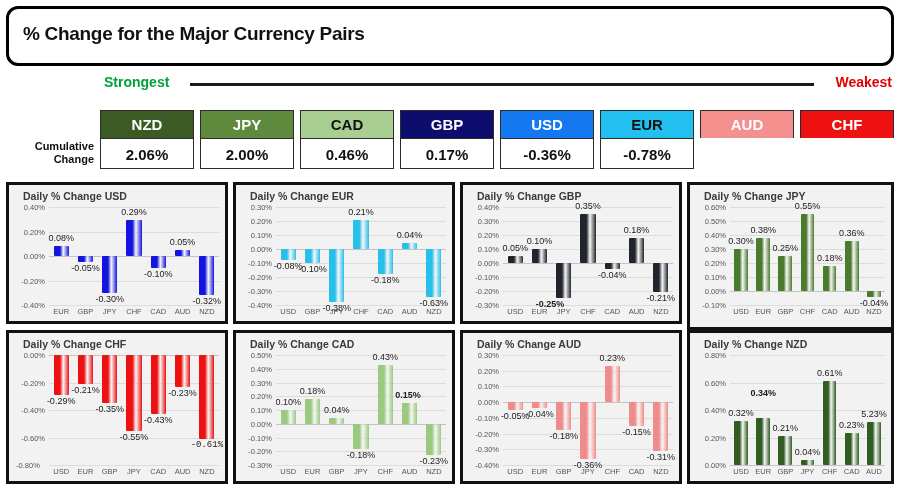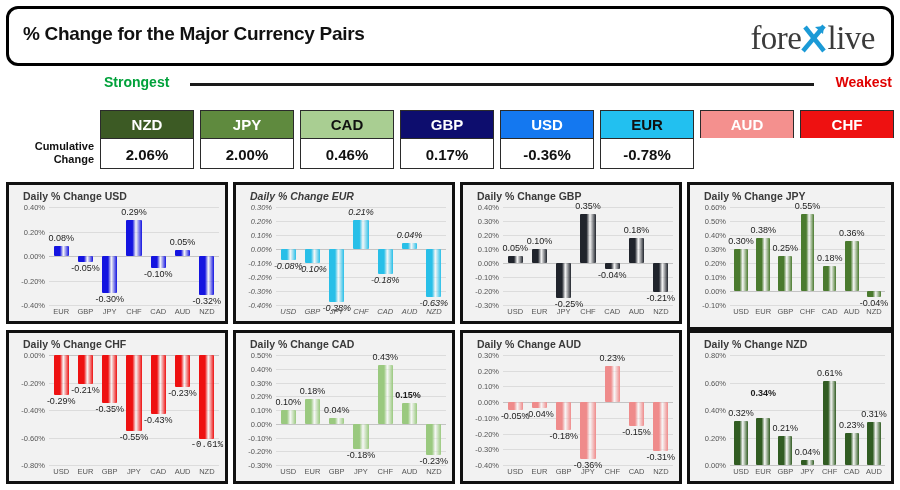--- a/index.html
+++ b/index.html
@@ -91,31 +91,20 @@
     white-space: nowrap; text-align: center; transform: translateX(-50%);
   }
 </style>
 </head>
 <body>
 
 <div id="app">
 
   <div class="header-box">
     <div class="header-title">% Change for the Major Currency Pairs</div>
-    <div class="logo">
-      <span>fore</span>
-        <span class="lx">
-          <svg width="30" height="40" viewBox="0 0 30 40">
-            <path d="M3 33 L24 8" stroke="#1b9ad6" stroke-width="4.5" fill="none"></path>
-            <path d="M5 9 L24 33" stroke="#1b9ad6" stroke-width="4.5" fill="none"></path>
-            <path d="M24 8 L15 9 L23 16 Z" fill="#1b9ad6"></path>
-          </svg>
-        </span>
-        <span>live</span>
-    </div>
   </div>
 
   <div class="rail">
     <div class="strong">Strongest</div>
     <div class="line"></div>
     <div class="weak">Weakest</div>
   </div>
 
   <div class="cum-label">Cumulative Change</div>
   <div class="cum-row" id="cum-row">
@@ -182,21 +171,21 @@
           <div class="vlabel" style="left: 149.286px; top: 84.25px;">-0.10%</div>
           <div class="xlabel" style="left: 149.286px; top: 122px;">CAD</div>
           <div class="bar" style="left: 166.043px; top: 64.875px; width: 15.0571px; height: 6.125px; background: linear-gradient(to right, rgb(20, 20, 224) 0%, rgb(20, 20, 224) 40%, rgba(255, 255, 255, 0.38) 62%, rgb(20, 20, 224) 100%);"></div>
           <div class="vlabel" style="left: 173.571px; top: 51.875px;">0.05%</div>
           <div class="xlabel" style="left: 173.571px; top: 122px;">AUD</div>
           <div class="bar" style="left: 190.329px; top: 71px; width: 15.0571px; height: 39.2px; background: linear-gradient(to right, rgb(20, 20, 224) 0%, rgb(20, 20, 224) 40%, rgba(255, 255, 255, 0.38) 62%, rgb(20, 20, 224) 100%);"></div>
           <div class="vlabel" style="left: 197.857px; top: 111.2px;">-0.32%</div>
           <div class="xlabel" style="left: 197.857px; top: 122px;">NZD</div>
         </div>
       </div>
-      <div class="panel" style="left: 233px; top: 182px; width: 222px; height: 142px; font-style: italic;">
+      <div class="panel" style="left: 233px; top: 182px; width: 222px; height: 142px;">
         <div class="ptitle">Daily % Change EUR</div>
         <div class="plot">
           <div class="grid" style="left: 40px; width: 170px; top: 22px;"></div>
           <div class="ylab" style="left: 2px; width: 34px; top: 22px;">0.30%</div>
           <div class="grid" style="left: 40px; width: 170px; top: 36px;"></div>
           <div class="ylab" style="left: 2px; width: 34px; top: 36px;">0.20%</div>
           <div class="grid" style="left: 40px; width: 170px; top: 50px;"></div>
           <div class="ylab" style="left: 2px; width: 34px; top: 50px;">0.10%</div>
           <div class="grid" style="left: 40px; width: 170px; top: 64px;"></div>
           <div class="ylab" style="left: 2px; width: 34px; top: 64px;">0.00%</div>
@@ -252,21 +241,21 @@
           <div class="grid" style="left: 40px; width: 170px; top: 120px;"></div>
           <div class="ylab" style="left: 2px; width: 34px; top: 120px;">-0.30%</div>
           <div class="zeroline" style="left: 40px; width: 170px; top: 78px;"></div>
           <div class="bar" style="left: 44.6143px; top: 71px; width: 15.0571px; height: 7px; background: linear-gradient(to right, rgb(32, 36, 44) 0%, rgb(32, 36, 44) 40%, rgba(255, 255, 255, 0.38) 62%, rgb(32, 36, 44) 100%);"></div>
           <div class="vlabel" style="left: 52.1429px; top: 58px;">0.05%</div>
           <div class="xlabel" style="left: 52.1429px; top: 122px;">USD</div>
           <div class="bar" style="left: 68.9px; top: 64px; width: 15.0571px; height: 14px; background: linear-gradient(to right, rgb(32, 36, 44) 0%, rgb(32, 36, 44) 40%, rgba(255, 255, 255, 0.38) 62%, rgb(32, 36, 44) 100%);"></div>
           <div class="vlabel" style="left: 76.4286px; top: 51px;">0.10%</div>
           <div class="xlabel" style="left: 76.4286px; top: 122px;">EUR</div>
           <div class="bar" style="left: 93.1857px; top: 78px; width: 15.0571px; height: 35px; background: linear-gradient(to right, rgb(32, 36, 44) 0%, rgb(32, 36, 44) 40%, rgba(255, 255, 255, 0.38) 62%, rgb(32, 36, 44) 100%);"></div>
-          <div class="vlabel" style="left: 106px; top: 114px;">-0.25%</div>
+          <div class="vlabel" style="left: 87px; top: 114px; font-weight: bold;">-0.25%</div>
           <div class="xlabel" style="left: 100.714px; top: 122px;">JPY</div>
           <div class="bar" style="left: 117.471px; top: 29px; width: 15.0571px; height: 49px; background: linear-gradient(to right, rgb(32, 36, 44) 0%, rgb(32, 36, 44) 40%, rgba(255, 255, 255, 0.38) 62%, rgb(32, 36, 44) 100%);"></div>
           <div class="vlabel" style="left: 125px; top: 16px;">0.35%</div>
           <div class="xlabel" style="left: 125px; top: 122px;">CHF</div>
           <div class="bar" style="left: 141.757px; top: 78px; width: 15.0571px; height: 5.6px; background: linear-gradient(to right, rgb(32, 36, 44) 0%, rgb(32, 36, 44) 40%, rgba(255, 255, 255, 0.38) 62%, rgb(32, 36, 44) 100%);"></div>
           <div class="vlabel" style="left: 149.286px; top: 84.6px;">-0.04%</div>
           <div class="xlabel" style="left: 149.286px; top: 122px;">CAD</div>
           <div class="bar" style="left: 166.043px; top: 52.8px; width: 15.0571px; height: 25.2px; background: linear-gradient(to right, rgb(32, 36, 44) 0%, rgb(32, 36, 44) 40%, rgba(255, 255, 255, 0.38) 62%, rgb(32, 36, 44) 100%);"></div>
           <div class="vlabel" style="left: 173.571px; top: 39.8px;">0.18%</div>
           <div class="xlabel" style="left: 173.571px; top: 122px;">AUD</div>
@@ -323,21 +312,21 @@
         <div class="plot">
           <div class="grid" style="left: 40px; width: 170px; top: 22px;"></div>
           <div class="ylab" style="left: 2px; width: 34px; top: 22px;">0.00%</div>
           <div class="grid" style="left: 40px; width: 170px; top: 49.5px;"></div>
           <div class="ylab" style="left: 2px; width: 34px; top: 49.5px;">-0.20%</div>
           <div class="grid" style="left: 40px; width: 170px; top: 77px;"></div>
           <div class="ylab" style="left: 2px; width: 34px; top: 77px;">-0.40%</div>
           <div class="grid" style="left: 40px; width: 170px; top: 104.5px;"></div>
           <div class="ylab" style="left: 2px; width: 34px; top: 104.5px;">-0.60%</div>
           <div class="grid" style="left: 40px; width: 170px; top: 132px;"></div>
-          <div class="ylab" style="left: 2px; width: 34px; top: 132px;">-0.80%</div>
+          <div class="ylab" style="left: 2px; width: 34px; top: 132px; text-align: center;">-0.80%</div>
           <div class="zeroline" style="left: 40px; width: 170px; top: 22px;"></div>
           <div class="bar" style="left: 44.6143px; top: 22px; width: 15.0571px; height: 39.875px; background: linear-gradient(to right, rgb(238, 17, 17) 0%, rgb(238, 17, 17) 40%, rgba(255, 255, 255, 0.38) 62%, rgb(238, 17, 17) 100%);"></div>
           <div class="vlabel" style="left: 52.1429px; top: 62.875px;">-0.29%</div>
           <div class="xlabel" style="left: 52.1429px; top: 134px;">USD</div>
           <div class="bar" style="left: 68.9px; top: 22px; width: 15.0571px; height: 28.875px; background: linear-gradient(to right, rgb(238, 17, 17) 0%, rgb(238, 17, 17) 40%, rgba(255, 255, 255, 0.38) 62%, rgb(238, 17, 17) 100%);"></div>
           <div class="vlabel" style="left: 76.4286px; top: 51.875px;">-0.21%</div>
           <div class="xlabel" style="left: 76.4286px; top: 134px;">EUR</div>
           <div class="bar" style="left: 93.1857px; top: 22px; width: 15.0571px; height: 48.125px; background: linear-gradient(to right, rgb(238, 17, 17) 0%, rgb(238, 17, 17) 40%, rgba(255, 255, 255, 0.38) 62%, rgb(238, 17, 17) 100%);"></div>
           <div class="vlabel" style="left: 100.714px; top: 71.125px;">-0.35%</div>
           <div class="xlabel" style="left: 100.714px; top: 134px;">GBP</div>
@@ -469,19 +458,19 @@
           <div class="bar" style="left: 110.636px; top: 126.5px; width: 13.7286px; height: 5.5px; background: linear-gradient(to right, rgb(49, 92, 34) 0%, rgb(49, 92, 34) 40%, rgba(255, 255, 255, 0.38) 62%, rgb(49, 92, 34) 100%);"></div>
           <div class="vlabel" style="left: 117.5px; top: 113.5px;">0.04%</div>
           <div class="xlabel" style="left: 117.5px; top: 134px;">JPY</div>
           <div class="bar" style="left: 132.779px; top: 48.125px; width: 13.7286px; height: 83.875px; background: linear-gradient(to right, rgb(49, 92, 34) 0%, rgb(49, 92, 34) 40%, rgba(255, 255, 255, 0.38) 62%, rgb(49, 92, 34) 100%);"></div>
           <div class="vlabel" style="left: 139.643px; top: 35.125px;">0.61%</div>
           <div class="xlabel" style="left: 139.643px; top: 134px;">CHF</div>
           <div class="bar" style="left: 154.921px; top: 100.375px; width: 13.7286px; height: 31.625px; background: linear-gradient(to right, rgb(49, 92, 34) 0%, rgb(49, 92, 34) 40%, rgba(255, 255, 255, 0.38) 62%, rgb(49, 92, 34) 100%);"></div>
           <div class="vlabel" style="left: 161.786px; top: 87.375px;">0.23%</div>
           <div class="xlabel" style="left: 161.786px; top: 134px;">CAD</div>
           <div class="bar" style="left: 177.064px; top: 89.375px; width: 13.7286px; height: 42.625px; background: linear-gradient(to right, rgb(49, 92, 34) 0%, rgb(49, 92, 34) 40%, rgba(255, 255, 255, 0.38) 62%, rgb(49, 92, 34) 100%);"></div>
-          <div class="vlabel" style="left: 183.929px; top: 76.375px;">0.31%</div>
+          <div class="vlabel" style="left: 183.929px; top: 76.375px;">5.23%</div>
           <div class="xlabel" style="left: 183.929px; top: 134px;">AUD</div>
         </div>
       </div>
     </div>
 
 </div>
 
 </body></html>

